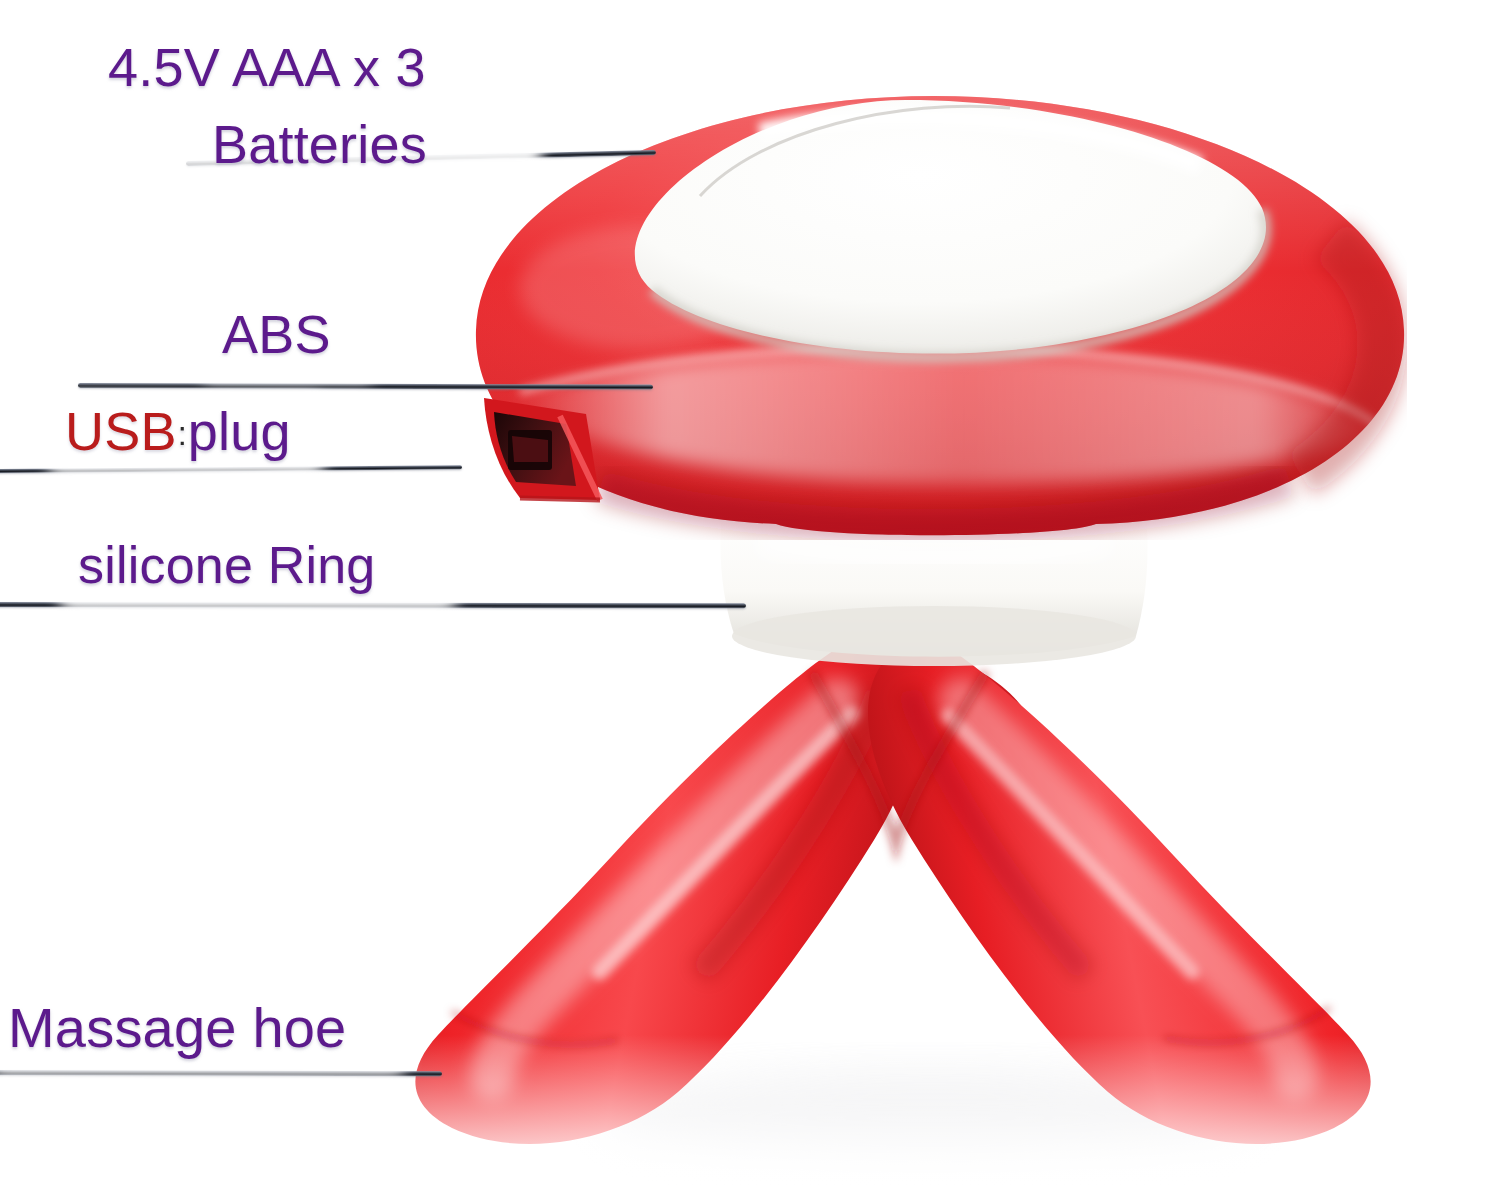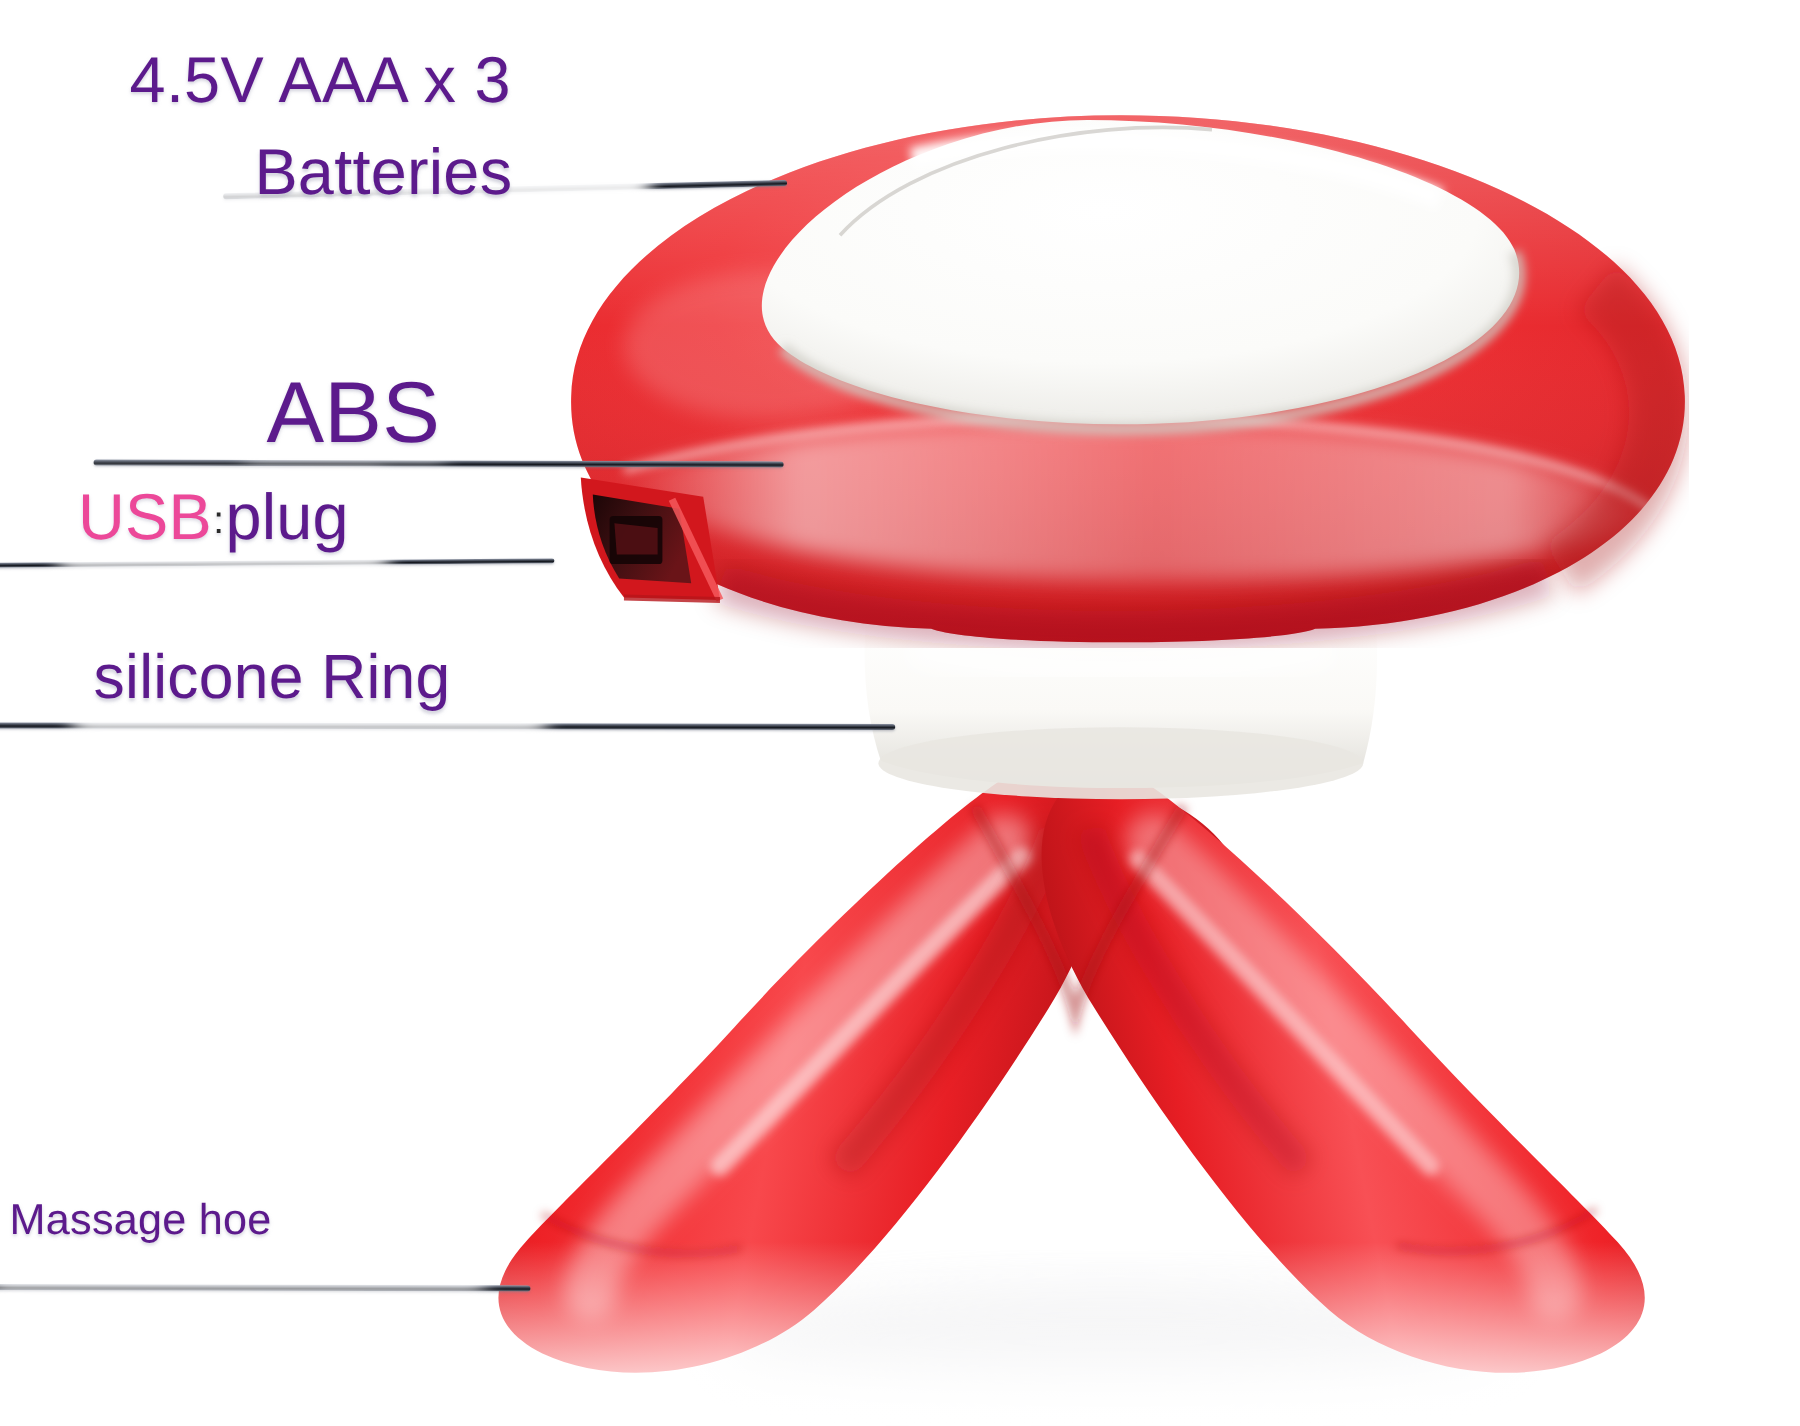--- a/index.html
+++ b/index.html
@@ -36,21 +36,21 @@
     color: #5c1a8c;
     font-family: "Liberation Sans", sans-serif;
     font-weight: 400;
     letter-spacing: 0.2px;
     text-shadow:
       0 2px 3px rgba(170,170,190,0.55),
       0 0 2px rgba(255,255,255,0.9);
     background: transparent;
   }
   .annot .blk {
-    color: #ec4899;
+    color: #b91c1c;
     text-shadow:
       0 2px 3px rgba(170,170,190,0.45),
       0 0 2px rgba(255,255,255,0.9);
   }
   .annot .sep {
     color: #2a2a2a;
     font-size: 0.6em;
     vertical-align: 0.15em;
     padding: 0 1px;
   }
@@ -77,24 +77,24 @@
     transform-origin: left center;
     box-shadow: 0 1px 2px rgba(120,125,140,0.45);
   }
   .leader.thin {
     height: 4px;
   }
 
   
   #lbl-batteries-l1 { left: 108px; top: 36px;  font-size: 54px; }
   #lbl-batteries-l2 { left: 176px; top: 113px; font-size: 54px; margin-left: 36px; }
-  #lbl-abs          { left: 222px; top: 303px; font-size: 72px; }
+  #lbl-abs          { left: 222px; top: 303px; font-size: 54px; }
   #lbl-usb          { left: 65px;  top: 400px; font-size: 54px; }
   #lbl-silicone     { left: 78px;  top: 535px; font-size: 52px; }
-  #lbl-massage      { left: 8px;   top: 995px; font-size: 36px; }
+  #lbl-massage      { left: 8px;   top: 995px; font-size: 56px; }
 </style>
 </head>
 <body>
 
 <div id="stage">
 
   <svg id="product" viewBox="0 0 1500 1188" xmlns="http://www.w3.org/2000/svg">
     <defs>
 
       <radialGradient id="domeGrad" cx="42%" cy="34%" r="78%">

